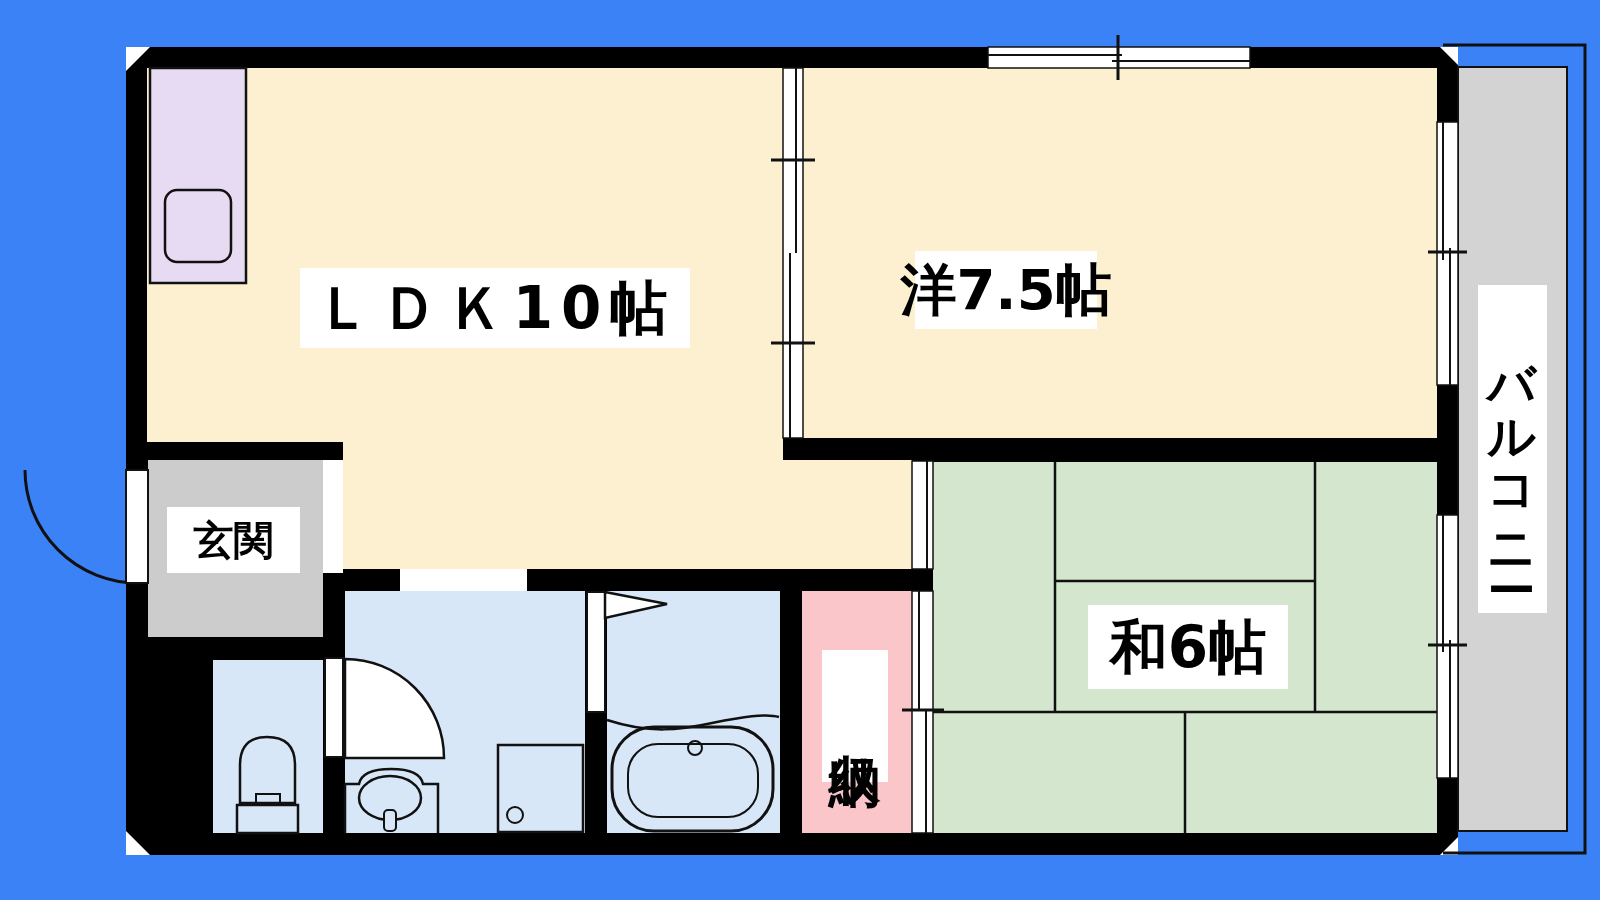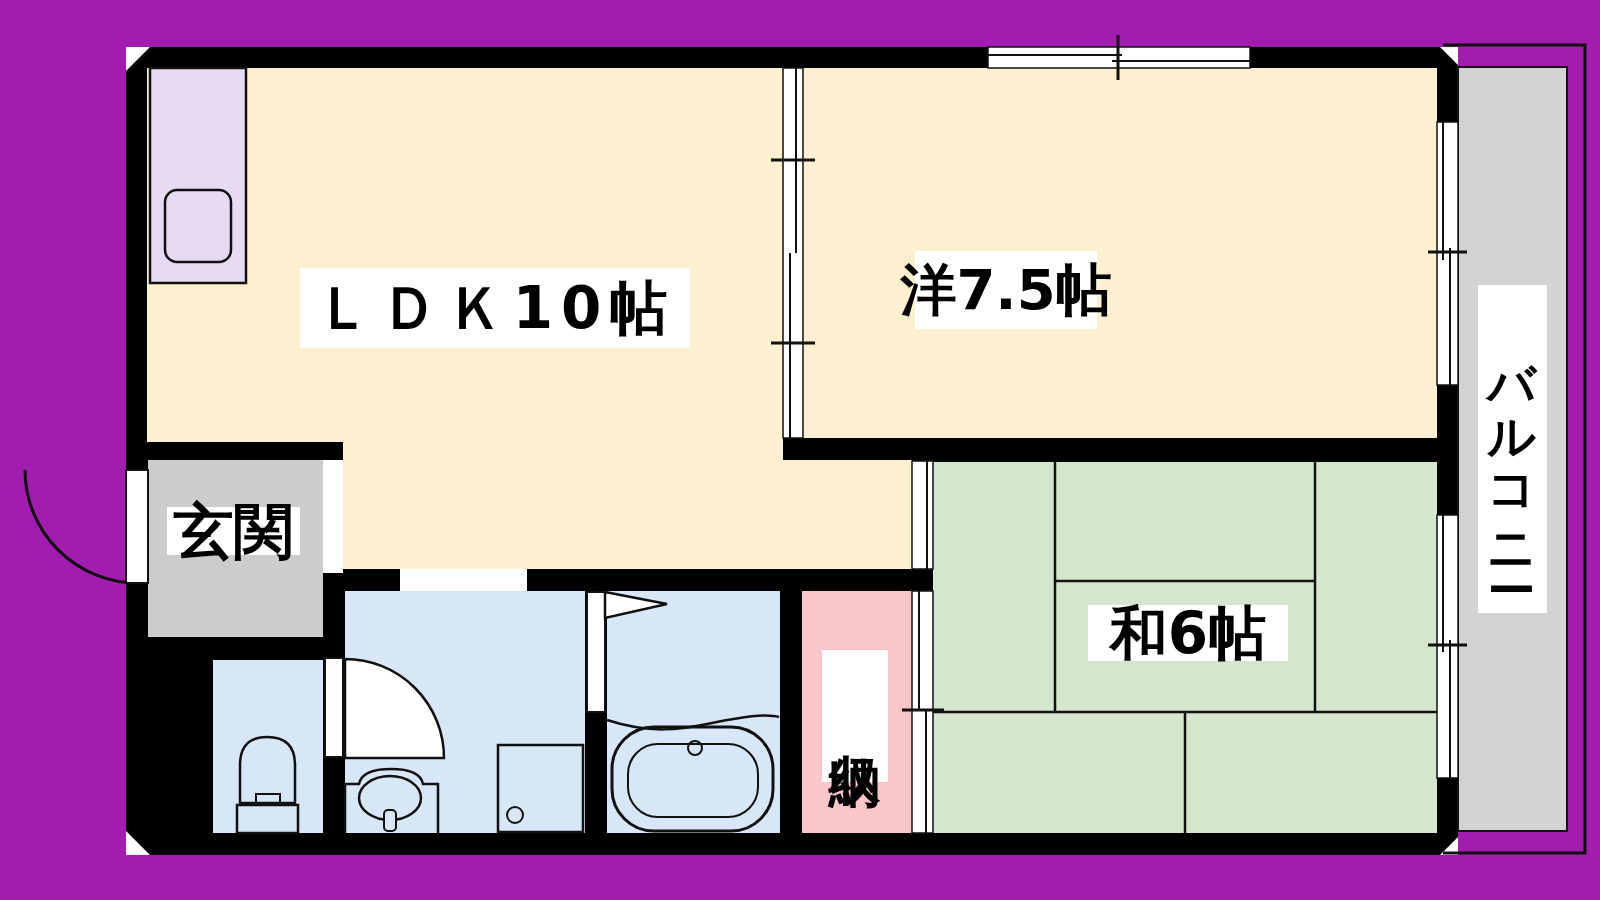--- a/index.html
+++ b/index.html
@@ -1,32 +1,32 @@
 <!DOCTYPE html>
 <html><head>
 <meta charset="utf-8">
 <style>
   html,body{margin:0;padding:0;background:#ffffff;}
   #stage{
-    position:relative;width:1600px;height:900px;background:#a21caf;
+    position:relative;width:1600px;height:900px;background:#3b82f6;
     font-family:"DejaVu Sans","Liberation Sans",sans-serif;overflow:hidden;
   }
   #plan-svg{position:absolute;left:0;top:0;}
   .room-label{
     position:absolute;display:flex;align-items:center;justify-content:center;
     background:#ffffff;color:#000;font-weight:bold;white-space:nowrap;
     line-height:1.0;z-index:5;
   }
   .room-label.vertical{
     writing-mode:vertical-rl;text-orientation:mixed;letter-spacing:4px;
   }
   #label-ldk      {left:300px;top:268px;width:390px;height:80px;font-size:58px;letter-spacing:8px;}
   #label-western  {left:915px;top:222px;width:182px;height:78px;font-size:56px;margin-top:29px;}
-  #label-japanese {left:1088px;top:605px;width:200px;height:56px;font-size:58px;}
-  #label-genkan   {left:167px;top:507px;width:133px;height:48px;font-size:60px;text-align:right;}
+  #label-japanese {left:1088px;top:605px;width:200px;height:84px;font-size:58px;}
+  #label-genkan   {left:167px;top:507px;width:133px;height:66px;font-size:40px;text-align:right;}
   #label-storage  {left:822px;top:650px;width:66px;height:132px;font-size:52px;}
   #label-balcony  {left:1478px;top:285px;width:69px;height:328px;font-size:48px;}
 </style>
 </head>
 <body>
 
 <div id="stage">
 
   <svg id="plan-svg" width="1600" height="900" viewBox="0 0 1600 900">
 

